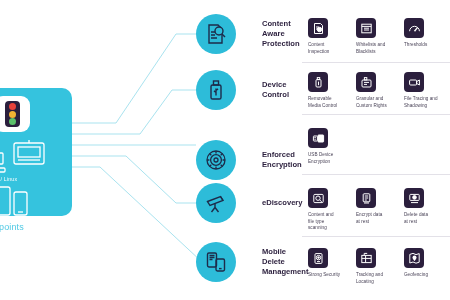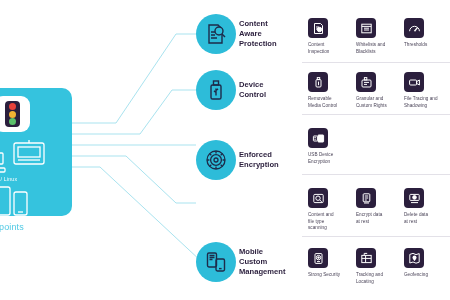--- a/index.html
+++ b/index.html
@@ -60,21 +60,21 @@
   .module{
     position:absolute; left:196px; display:flex; align-items:center;
   }
   .mod-circle{
     width:40px; height:40px; border-radius:50%;
     background:#2dbcd9;
     display:flex; align-items:center; justify-content:center;
     flex:0 0 auto;
   }
   .mod-label{
-    margin-left:3px;
+    margin-left:26px;
     color:#2b1f3d; font-size:7.6px; line-height:1.32; font-weight:bold;
     white-space:pre-line;
   }
 
   
   .features{
     position:absolute; left:308px; display:flex; gap:0;
   }
   .feature{
     width:48px; display:flex; flex-direction:column; align-items:flex-start;
@@ -284,20 +284,32 @@
               <path d="M2.4 5.4h1.4M2.4 7.2h1.4"></path>
             </g>
           </svg>
       </div>
       <div class="ft-label">USB Device
 Encryption</div>
     </div>
   </div>
   <div class="sep" style="top:174px"></div>
 
+  <div class="module" style="top:183px">
+    <div class="mod-circle">
+      <svg width="24" height="24" viewBox="0 0 24 24" xmlns="http://www.w3.org/2000/svg">
+        <g fill="none" stroke="#1d2b4a" stroke-width="1.4">
+          <path d="M3.5 10.5l13-5 2.5 4-13 5z"></path>
+          <path d="M11 12.5v4M7.5 21l3.5-4.5L14.5 21"></path>
+          <path d="M16.5 5.5l2.5 4"></path>
+        </g>
+      </svg>
+    </div>
+    <div class="mod-label">eDiscovery</div>
+  </div>
   <div class="features" style="top:188px">
     <div class="feature">
       <div class="ft-icon">
         <svg width="13" height="13" viewBox="0 0 13 13">
             <g fill="none" stroke="#fff" stroke-width="1">
               <rect x="1.8" y="2.4" width="9.4" height="8.2" rx="1"></rect>
               <circle cx="6" cy="6.2" r="2.2"></circle>
               <path d="M7.7 7.9l2 2"></path>
             </g>
           </svg>
@@ -341,21 +353,21 @@
       <svg width="24" height="24" viewBox="0 0 24 24" xmlns="http://www.w3.org/2000/svg">
         <g fill="none" stroke="#1d2b4a" stroke-width="1.4">
           <rect x="3.5" y="3" width="9" height="14" rx="1.4"></rect>
           <path d="M5.5 5.5h5M5.5 7.5h5M5.5 9.5h3"></path>
           <rect x="12" y="9" width="8.5" height="12" rx="1.4"></rect>
           <path d="M15 18.6h2.6"></path>
         </g>
       </svg>
     </div>
     <div class="mod-label">Mobile
-Custom
+Delete
 Management</div>
   </div>
   <div class="features" style="top:248px">
     <div class="feature">
       <div class="ft-icon">
         <svg width="13" height="13" viewBox="0 0 13 13">
             <g fill="none" stroke="#fff" stroke-width="1">
               <rect x="3" y="1.6" width="7" height="9.8" rx="1"></rect>
               <circle cx="6.5" cy="5.6" r="2.2"></circle>
               <circle cx="6.5" cy="5.6" r="0.8" fill="#fff"></circle>

